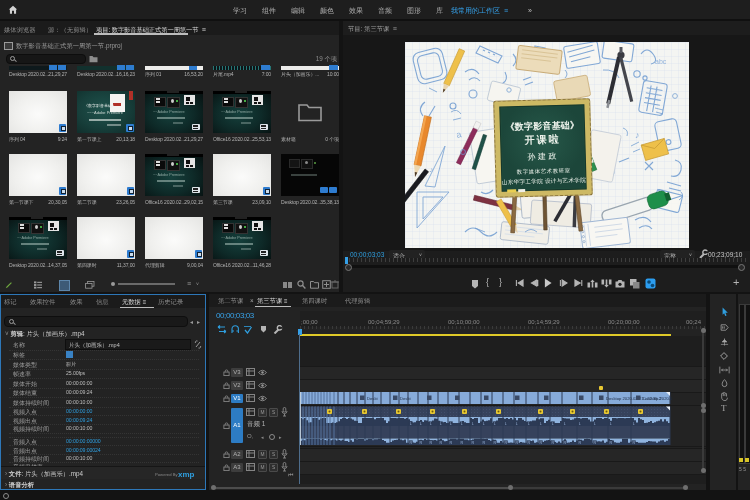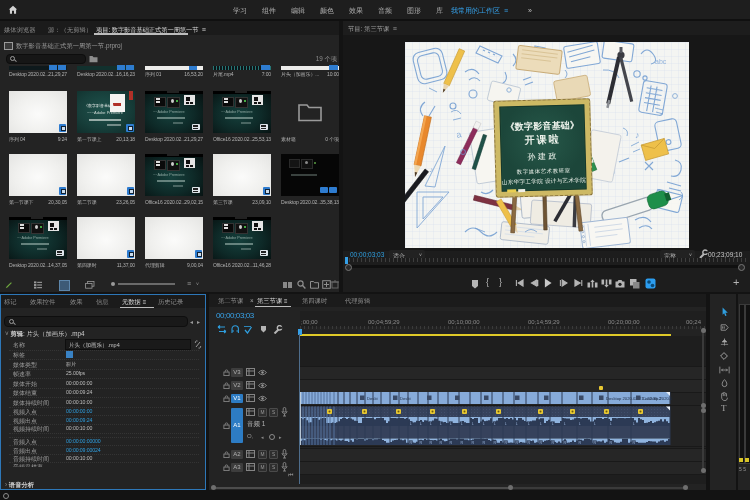--- a/index.html
+++ b/index.html
@@ -672,20 +672,25 @@
       <div class="abs" style="left:65px;top:86px;color:#bdbdbd;font-size:5.2px;letter-spacing:-0.1px;">00:00:10:00</div>
     <div class="abs" style="left:12px;top:99px;">音频入点</div>
       <div class="abs" style="left:65px;top:99px;color:#2f9ede;font-size:5.2px;letter-spacing:-0.1px;">00:00:00:00000</div>
     <div class="abs" style="left:12px;top:107.5px;">音频出点</div>
       <div class="abs" style="left:65px;top:107.5px;color:#2f9ede;font-size:5.2px;letter-spacing:-0.1px;">00:00:09:00024</div>
     <div class="abs" style="left:12px;top:116px;">音频持续时间</div>
       <div class="abs" style="left:65px;top:116px;color:#bdbdbd;font-size:5.2px;letter-spacing:-0.1px;">00:00:10:00</div>
     <div class="abs" style="left:12px;top:124px;height:4px;overflow:hidden;">音频采样率</div>
   </div>
 
+  <div class="abs" style="left:0;top:171px;width:204px;height:13px;background:#262626;border-top:1px solid #161616;">
+    <span class="abs" style="left:4px;top:3px;font-size:6.3px;color:#d0d0d0;"><span style="color:#8e8e8e;">› </span><b>文件</b>: 片头（加画乐）.mp4</span>
+    <span class="abs" style="left:154px;top:5px;font-size:4.2px;color:#888;">Powered By</span>
+    <span class="abs" style="left:177px;top:2.5px;font-size:8px;font-weight:bold;color:#2f9ede;">xmp</span>
+  </div>
   <div class="abs" style="left:0;top:184px;width:204px;height:9px;background:#232323;">
     <span class="abs" style="left:4px;top:2px;font-size:6.3px;color:#d0d0d0;"><span style="color:#8e8e8e;">› </span><b>语音分析</b></span>
   </div>
 </div>
 
 <span class="abs" style="left:3px;top:493px;width:4px;height:4px;border:1px solid #8a8a8a;border-radius:50%;"></span>
 <div class="abs" style="left:0;top:491px;width:750px;height:9px;background:#1a1a1a;z-index:-1;"></div>
 
 <div class="abs" style="left:209px;top:294px;width:497px;height:196px;background:#232323;overflow:hidden;">
 

